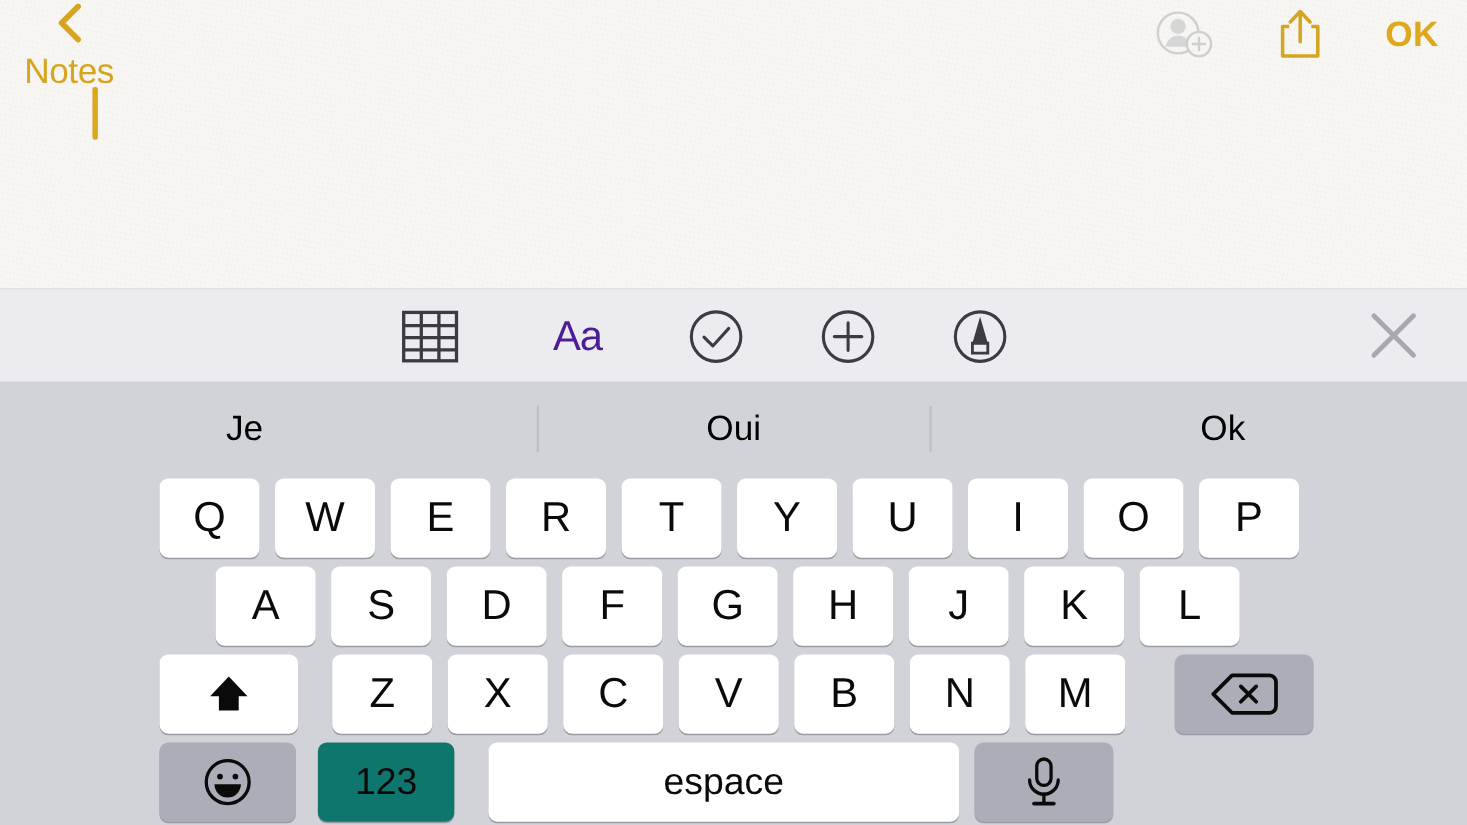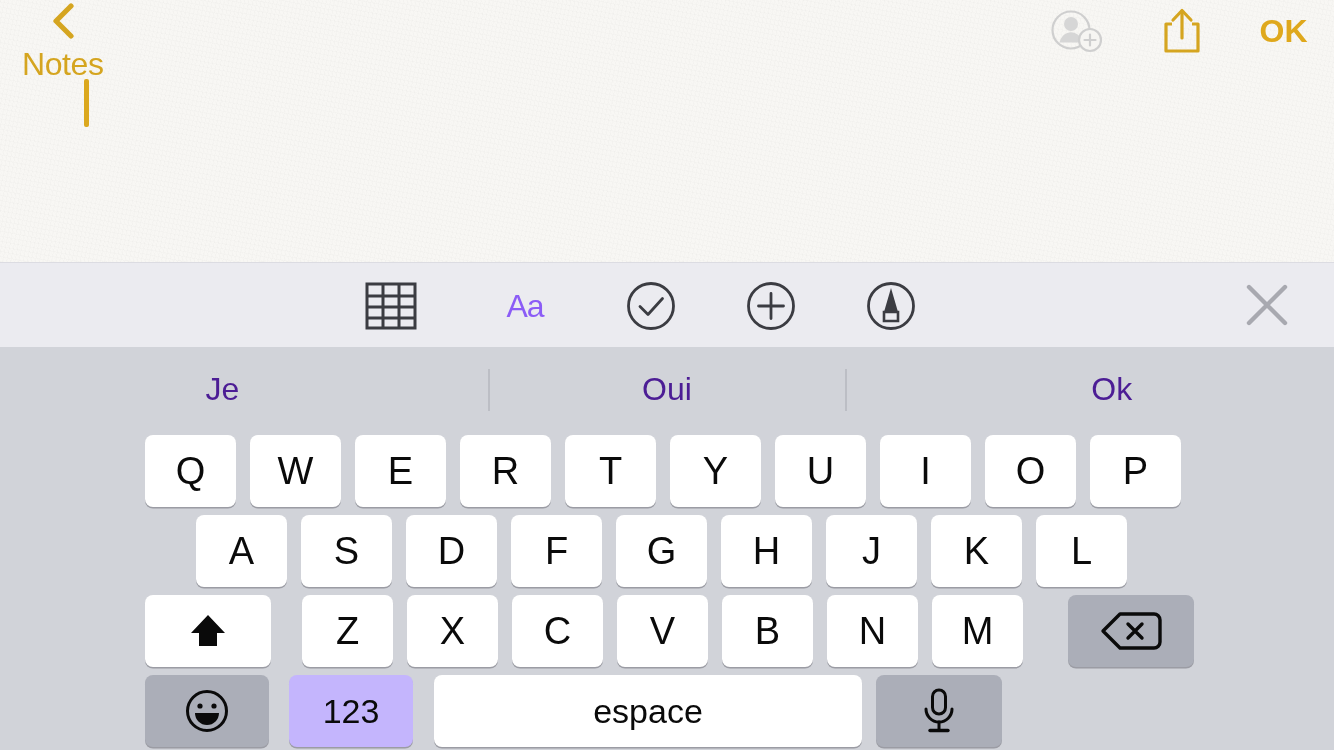--- a/index.html
+++ b/index.html
@@ -121,22 +121,22 @@
     align-items: center;
     justify-content: center;
     cursor: pointer;
   }
   .fmt-btn.i1 { margin-left: 353px; }
   .fmt-btn.i2 { margin-left: 58px; }
   .fmt-btn.i3 { margin-left: 50px; }
   .fmt-btn.i4 { margin-left: 44px; }
   .fmt-btn.i5 { margin-left: 44px; }
   .aa-label {
-    font-size: 32px;
-    color: #8b5cf6;
+    font-size: 38px;
+    color: #4c1d95;
     font-family: "Liberation Sans", sans-serif;
     letter-spacing: -1px;
     line-height: 1;
   }
   .close-btn {
     position: absolute;
     right: 40px; top: 50%;
     transform: translateY(-50%);
     width: 54px; height: 54px;
     display: flex;
@@ -160,21 +160,21 @@
     display: flex;
     align-items: center;
   }
   .predict-cell {
     flex: 1 1 0;
     height: 84px;
     display: flex;
     align-items: center;
     justify-content: center;
     font-size: 32px;
-    color: #4c1d95;
+    color: #000000;
     cursor: pointer;
     position: relative;
   }
   .pdiv {
     position: absolute;
     top: 22px;
     width: 2px; height: 42px;
     background: #bcbec5;
   }
   .pdiv.d1 { left: 488px; }
@@ -208,21 +208,21 @@
     user-select: none;
     font-family: "Liberation Sans", sans-serif;
   }
   .key.letter { width: 91px; margin-right: 14px; }
   .key.letter:last-child { margin-right: 0; }
 
   .key.shift { width: 126px; margin-right: 31px; }
   .key.back  { width: 126px; margin-left: 31px; background: #abaeb8; }
 
   .key.emoji { width: 124px; background: #abaeb8; margin-right: 20px; }
-  .key.num   { width: 124px; background: #c4b5fd; margin-right: 21px; font-size: 34px; }
+  .key.num   { width: 124px; background: #0f766e; margin-right: 31px; font-size: 34px; }
   .key.space { width: 428px; margin-right: 14px; font-size: 34px; }
   .key.ret   { width: 127px; background: #abaeb8; margin-right: 14px; font-size: 32px; }
   .key.mic   { width: 126px; background: #abaeb8; }
 
   .key svg { display: block; }
 </style>
 </head>
 <body>
 
 <div id="app">

